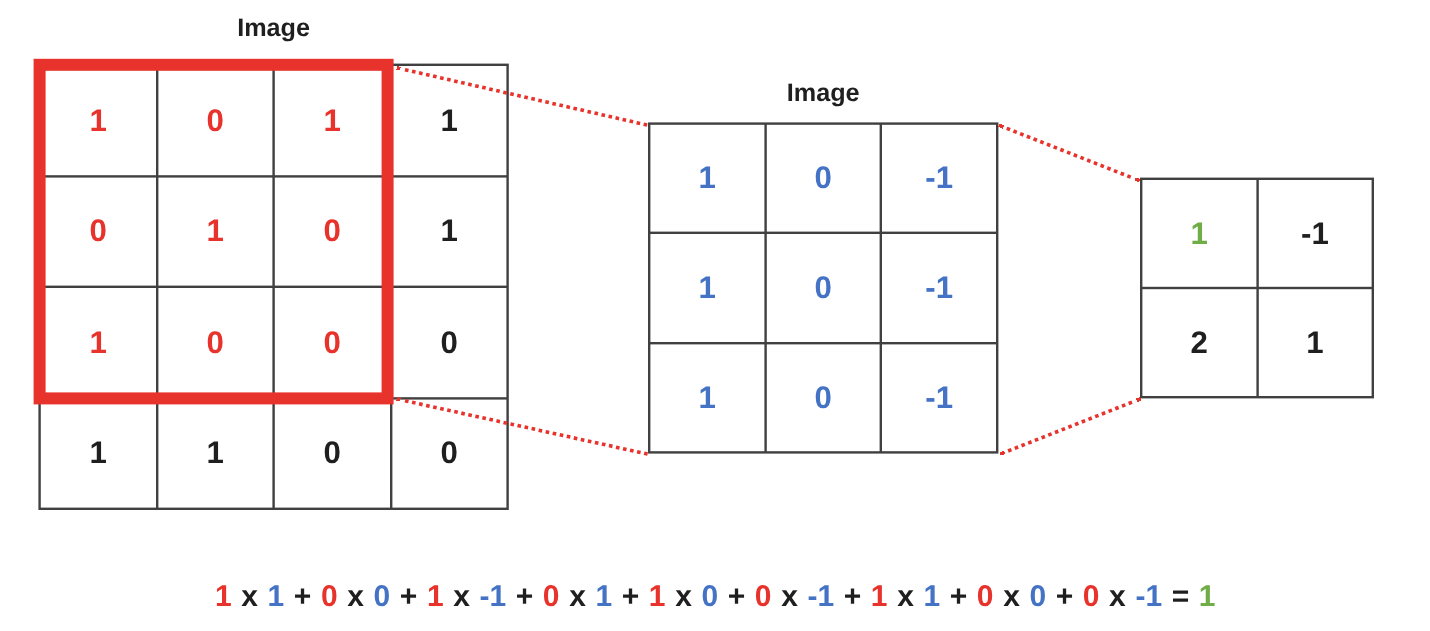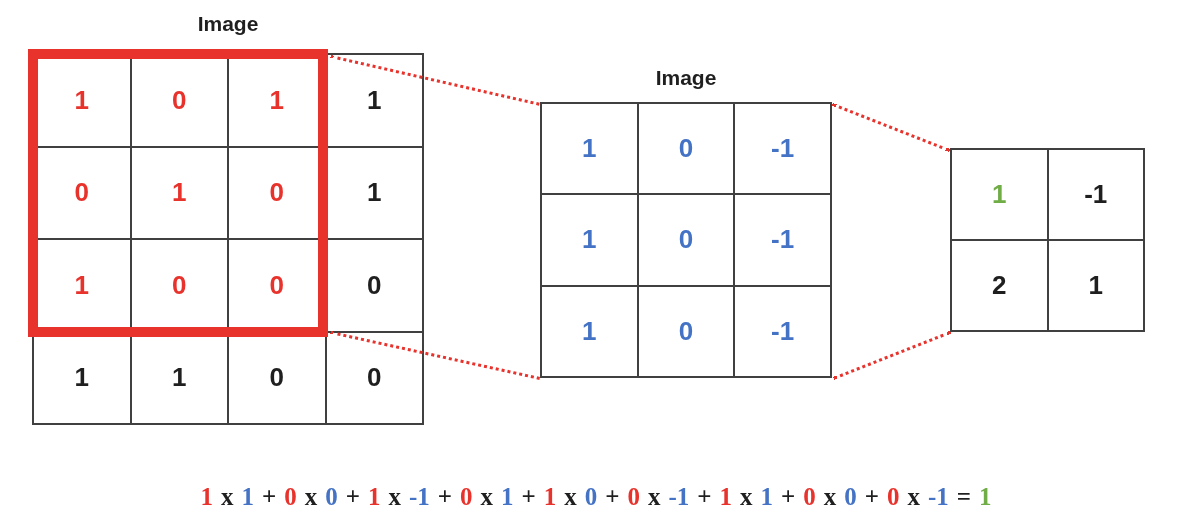--- a/index.html
+++ b/index.html
@@ -78,21 +78,20 @@
   #dotted-line-4 { left: 833px; top: 377px; width: 126px; transform: rotate(-21.5deg); }
 
   .equation {
     position: absolute;
     left: 0; right: 0;
     top: 483px;
     text-align: center;
     font-weight: 700;
     font-size: 25px;
     white-space: nowrap;
-    font-family: Liberation Serif, serif;
   }
   .equation .tok { margin: 0 4px; display: inline-block; }
 </style>
 </head>
 <body>
 
 <div class="canvas">
 
   <div class="grid-title" id="image-title">Image</div>
 

